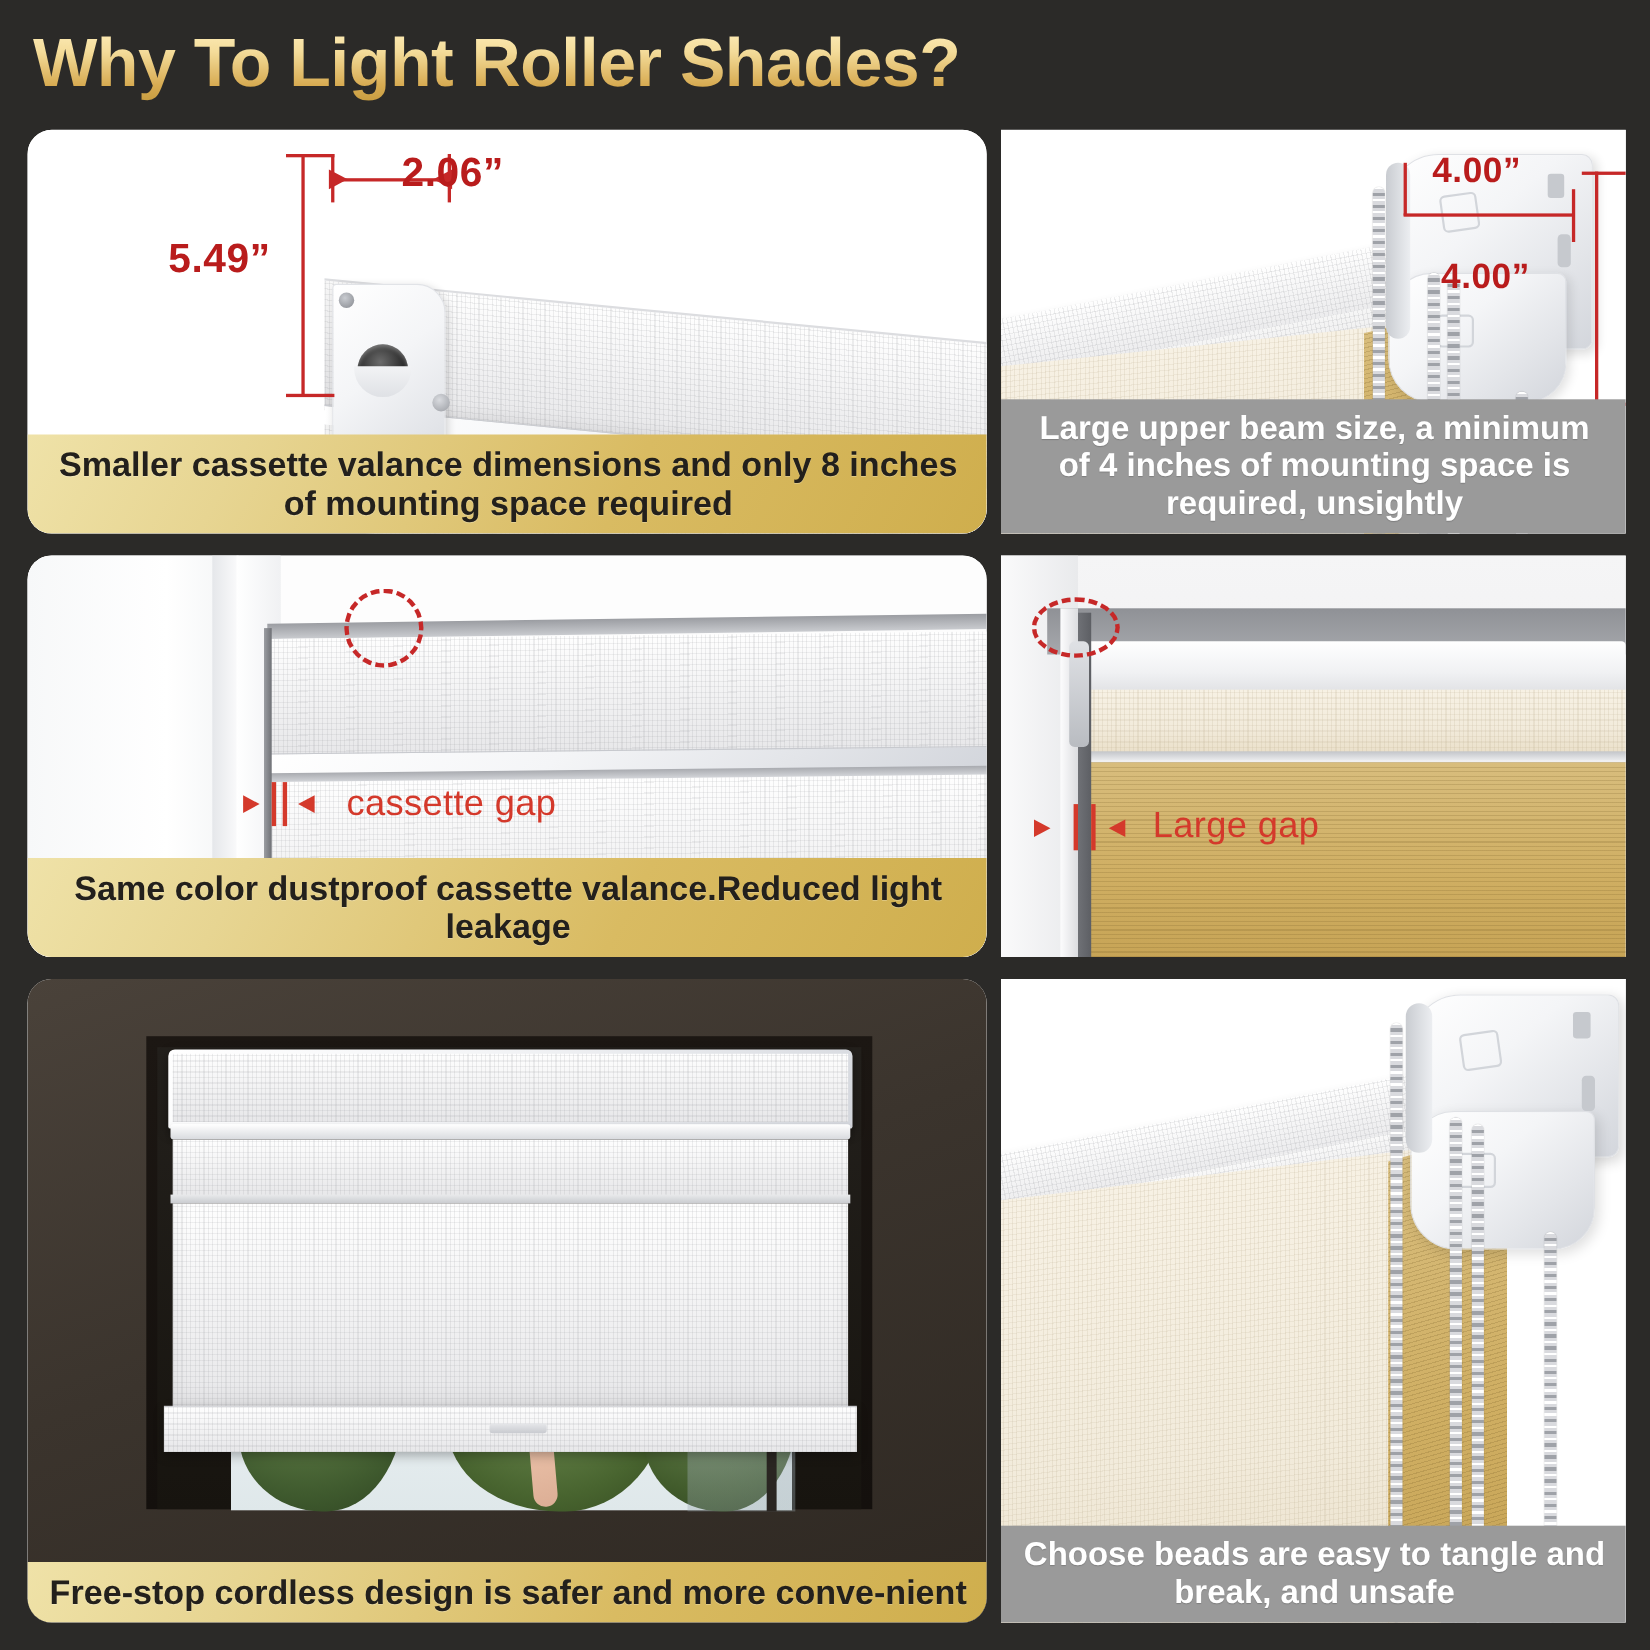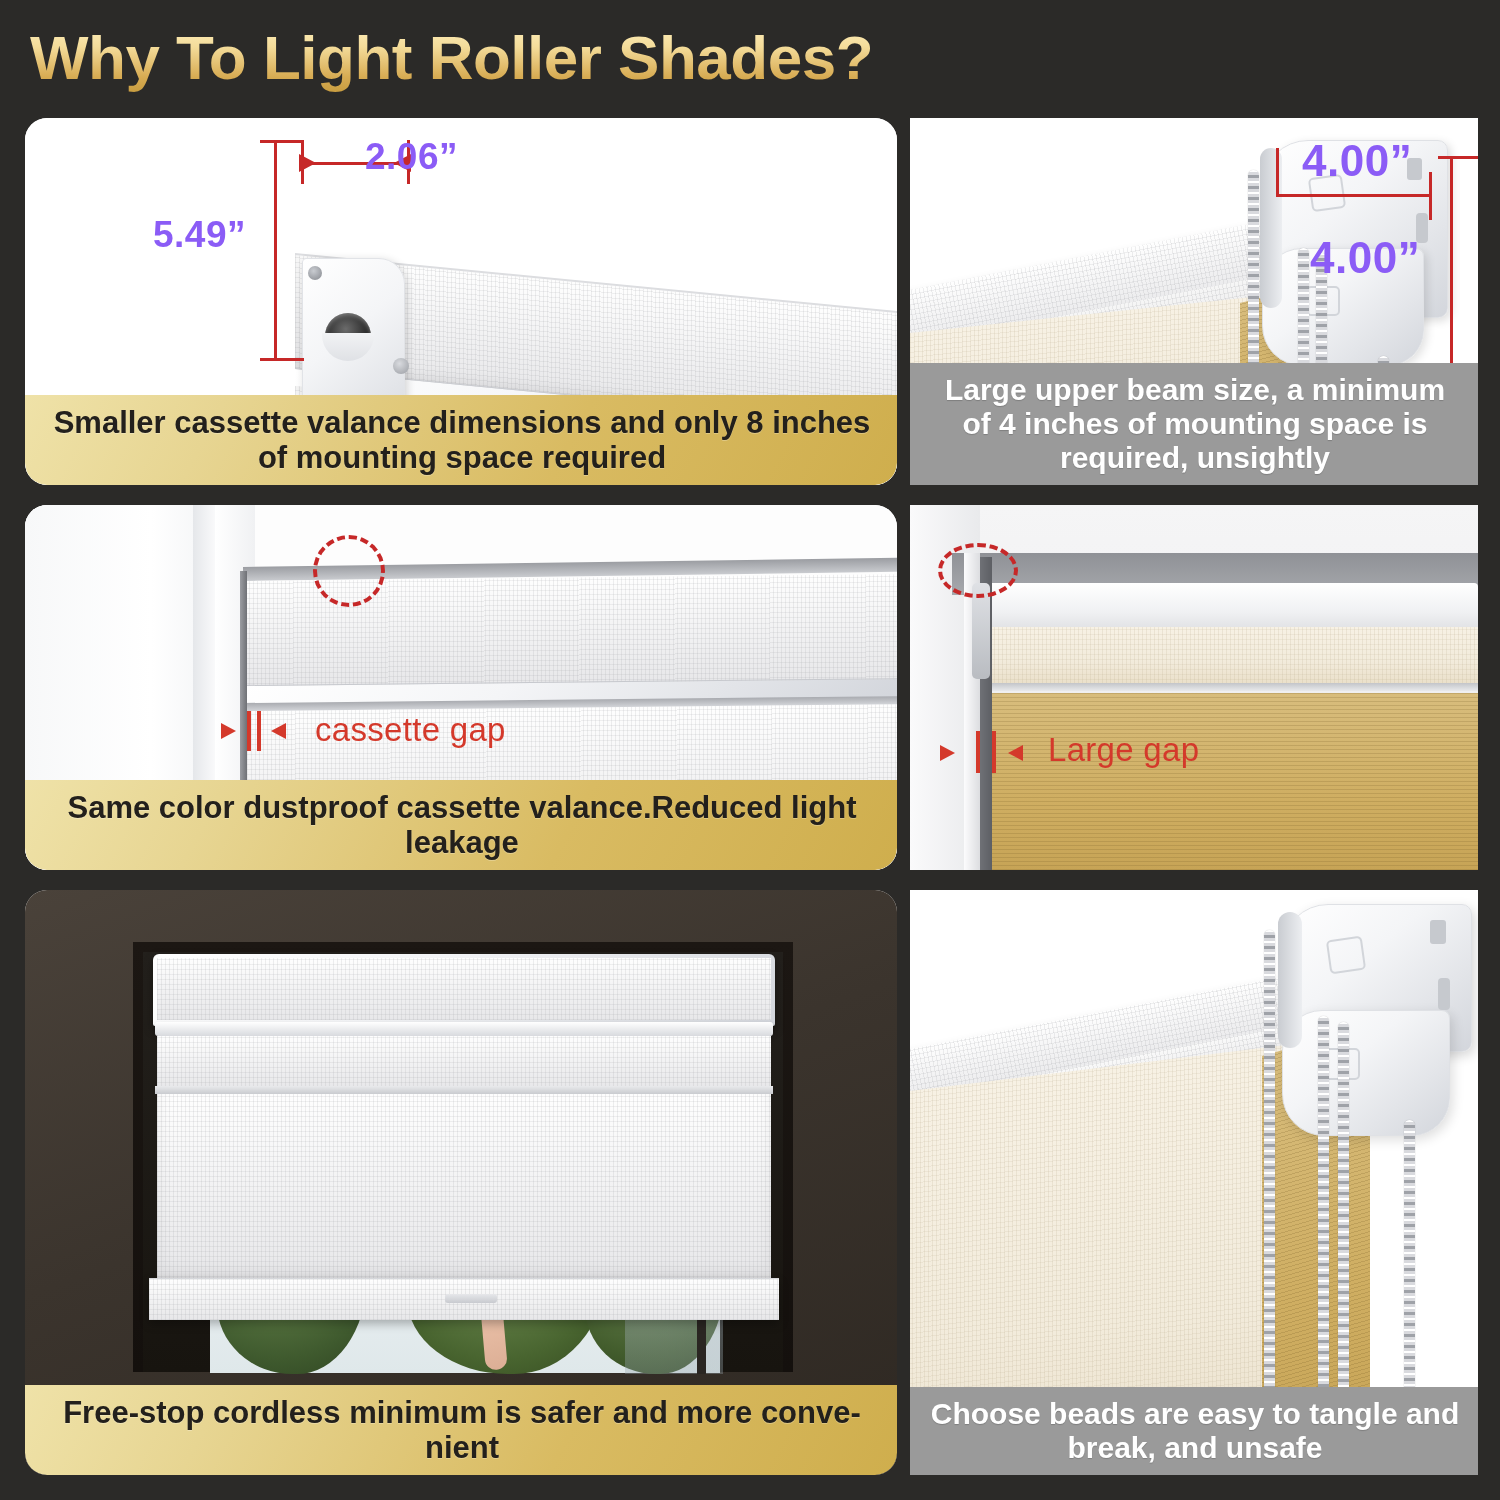--- a/index.html
+++ b/index.html
@@ -40,23 +40,23 @@
     border-bottom-left-radius: 22px; border-bottom-right-radius: 22px;
     font-size: 31px;
     text-shadow: 0 1px 0 rgba(255,255,255,.25);
   }
   .cap.gray {
     background: #9a9a9a; color: #ffffff; font-size: 30px;
     text-shadow: 0 1px 1px rgba(0,0,0,.18);
   }
 
   
-  .ann { position: absolute; color: #8b5cf6; font-weight: bold; white-space: nowrap; }
+  .ann { position: absolute; color: #b91c1c; font-weight: bold; white-space: nowrap; }
   .dimlabel { font-size: 37px; letter-spacing: 0.5px; }
-  .dimlabel.big { font-size: 44px; }
+  .dimlabel.big { font-size: 32px; }
   .gaplabel { font-size: 33px; color: #d4392b; font-weight: normal; letter-spacing: .3px; }
 
   .dline-h { position: absolute; height: 3px; background: #c62828; }
   .dline-v { position: absolute; width: 3px; background: #c62828; }
   .tick-v  { position: absolute; width: 3px; background: #c62828; }
   .tick-h  { position: absolute; height: 3px; background: #c62828; }
 
   .arrowL, .arrowR {
     position: absolute; width: 0; height: 0;
     border-top: 9px solid transparent; border-bottom: 9px solid transparent;
@@ -331,21 +331,21 @@
            background: linear-gradient(180deg,#e9eaec,#c9cbcf);"></div>
       <div class="fabric-white" style="position:absolute; left:132px; top:204px; width:614px; height:188px;
            box-shadow: inset 0 -10px 18px rgba(0,0,0,.06);"></div>
 
       <div class="fabric-white" style="position:absolute; left:124px; top:388px; width:630px; height:42px;
            border-top:1px solid #d6d8dc; box-shadow:0 4px 9px rgba(0,0,0,.28);"></div>
       <div style="position:absolute; left:420px; top:404px; width:52px; height:9px; border-radius:3px;
            background: linear-gradient(180deg,#e6e7ea,#c8cacf);"></div>
     </div>
 
-    <div class="cap gold">Free-stop cordless minimum is safer and more conve-nient</div>
+    <div class="cap gold">Free-stop cordless design is safer and more conve-nient</div>
   </div>
 
   <div class="panel right" style="left:910px; top:890px; width:568px; height:585px;">
     <div class="art">
       <div style="position:absolute; inset:0; background:#ffffff;"></div>
 
       <div class="fabric-white" style="position:absolute; left:-30px; top:78px; width:450px; height:62px;
            transform:rotate(-11deg); transform-origin:right center; box-shadow:0 3px 9px rgba(0,0,0,.08);"></div>
       <div class="fabric-white" style="position:absolute; left:-30px; top:128px; width:450px; height:46px;
            transform:rotate(-11deg); transform-origin:right center; filter:brightness(.98);"></div>

